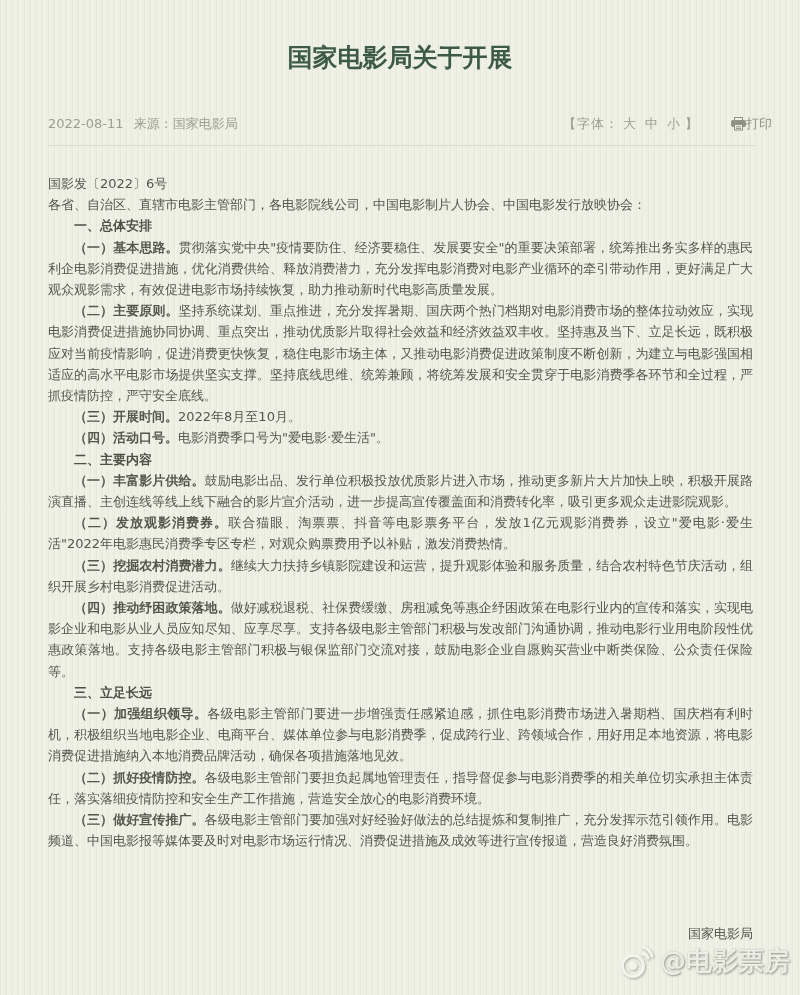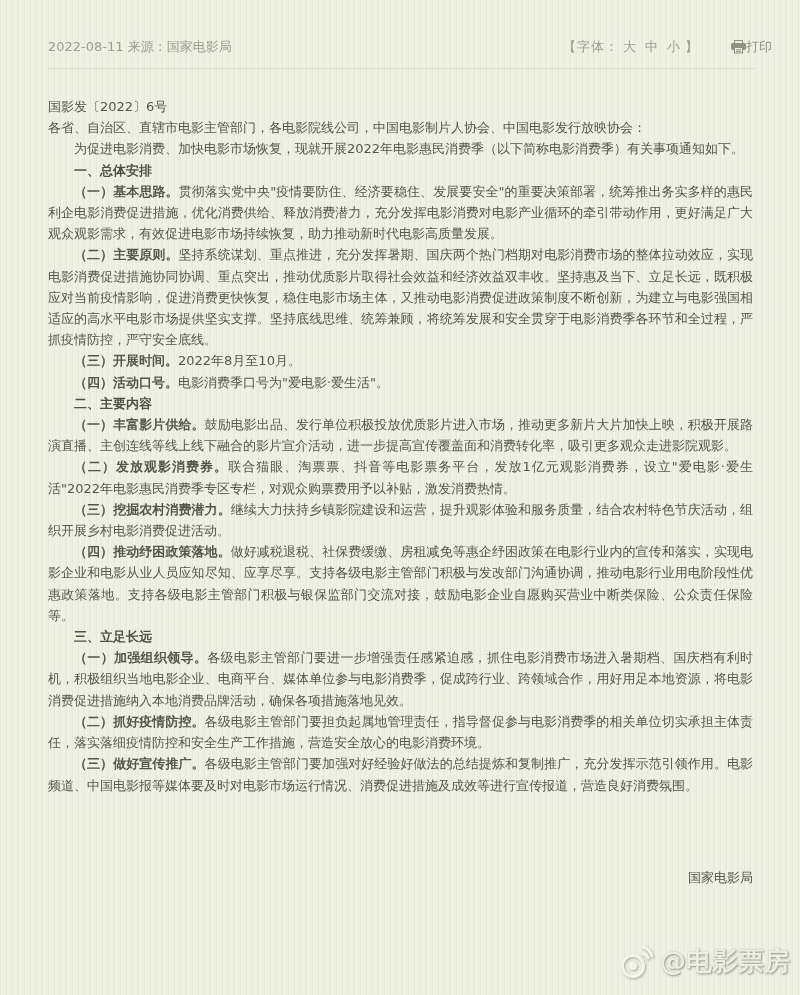--- a/index.html
+++ b/index.html
@@ -30,21 +30,21 @@
   }
   .t-line{display:block;}
   .meta-row{
     display:flex;
     justify-content:space-between;
     align-items:center;
     margin:37px 28px 0 48px;
     font-size:13px;
     color:#9b9e90;
   }
-  .meta-left .sep{font-family:Liberation Mono, monospace;}
+  .meta-left .sep{margin-left:6px;font-family:Liberation Mono, monospace;}
   .meta-right{display:flex;align-items:center;gap:32px;}
   .font-ctrl{letter-spacing:1px;}
   .font-opt{margin:0 4px;cursor:pointer;color:#9b9e90;text-decoration:none;}
   .print-btn{display:flex;align-items:center;color:#8f9285;cursor:pointer;text-decoration:none;}
   .divider{margin:12px 45px 0 48px;border-top:1px solid #d9dcca;}
   .doc-body{
     padding:27px 47px 0 48px;
     color:#54564c;
     font-size:13px;
     line-height:21.2px;
@@ -65,20 +65,21 @@
     pointer-events:none;
   }
   .weibo-svg{filter:drop-shadow(1px 1px 1px rgba(108,110,98,0.6));}
 </style>
 </head>
 <body>
 
 <div class="page">
 
   <h1 class="doc-title">
+    <span class="t-line">国家电影局关于开展</span>
   </h1>
 
   <div class="meta-row">
     <div class="meta-left">
       <span>2022-08-11</span>
       <span class="sep">来源：国家电影局</span>
     </div>
     <div class="meta-right">
       <span class="font-ctrl">
         <span>【字体：</span><a class="font-opt">大</a><a class="font-opt">中</a><a class="font-opt">小</a><span>】</span>
@@ -94,21 +95,20 @@
         <span>打印</span>
       </a>
     </div>
   </div>
 
   <div class="divider"></div>
 
   <div class="doc-body">
     <p class="doc-number">国影发〔2022〕6号</p>
     <p class="recipients">各省、自治区、直辖市电影主管部门，各电影院线公司，中国电影制片人协会、中国电影发行放映协会：</p>
-    <p class="para"><span>为促进电影消费、加快电影市场恢复，现就开展2022年电影惠民消费季（以下简称电影消费季）有关事项通知如下。</span></p>
 
     <p class="heading">一、总体安排</p>
     <p class="para"><span class="lead">（一）基本思路。</span><span>贯彻落实党中央"疫情要防住、经济要稳住、发展要安全"的重要决策部署，统筹推出务实多样的惠民利企电影消费促进措施，优化消费供给、释放消费潜力，充分发挥电影消费对电影产业循环的牵引带动作用，更好满足广大观众观影需求，有效促进电影市场持续恢复，助力推动新时代电影高质量发展。</span></p>
     <p class="para"><span class="lead">（二）主要原则。</span><span>坚持系统谋划、重点推进，充分发挥暑期、国庆两个热门档期对电影消费市场的整体拉动效应，实现电影消费促进措施协同协调、重点突出，推动优质影片取得社会效益和经济效益双丰收。坚持惠及当下、立足长远，既积极应对当前疫情影响，促进消费更快恢复，稳住电影市场主体，又推动电影消费促进政策制度不断创新，为建立与电影强国相适应的高水平电影市场提供坚实支撑。坚持底线思维、统筹兼顾，将统筹发展和安全贯穿于电影消费季各环节和全过程，严抓疫情防控，严守安全底线。</span></p>
     <p class="para"><span class="lead">（三）开展时间。</span><span>2022年8月至10月。</span></p>
     <p class="para"><span class="lead">（四）活动口号。</span><span>电影消费季口号为"爱电影·爱生活"。</span></p>
 
     <p class="heading">二、主要内容</p>
     <p class="para"><span class="lead">（一）丰富影片供给。</span><span>鼓励电影出品、发行单位积极投放优质影片进入市场，推动更多新片大片加快上映，积极开展路演直播、主创连线等线上线下融合的影片宣介活动，进一步提高宣传覆盖面和消费转化率，吸引更多观众走进影院观影。</span></p>
     <p class="para"><span class="lead">（二）发放观影消费券。</span><span>联合猫眼、淘票票、抖音等电影票务平台，发放1亿元观影消费券，设立"爱电影·爱生活"2022年电影惠民消费季专区专栏，对观众购票费用予以补贴，激发消费热情。</span></p>

